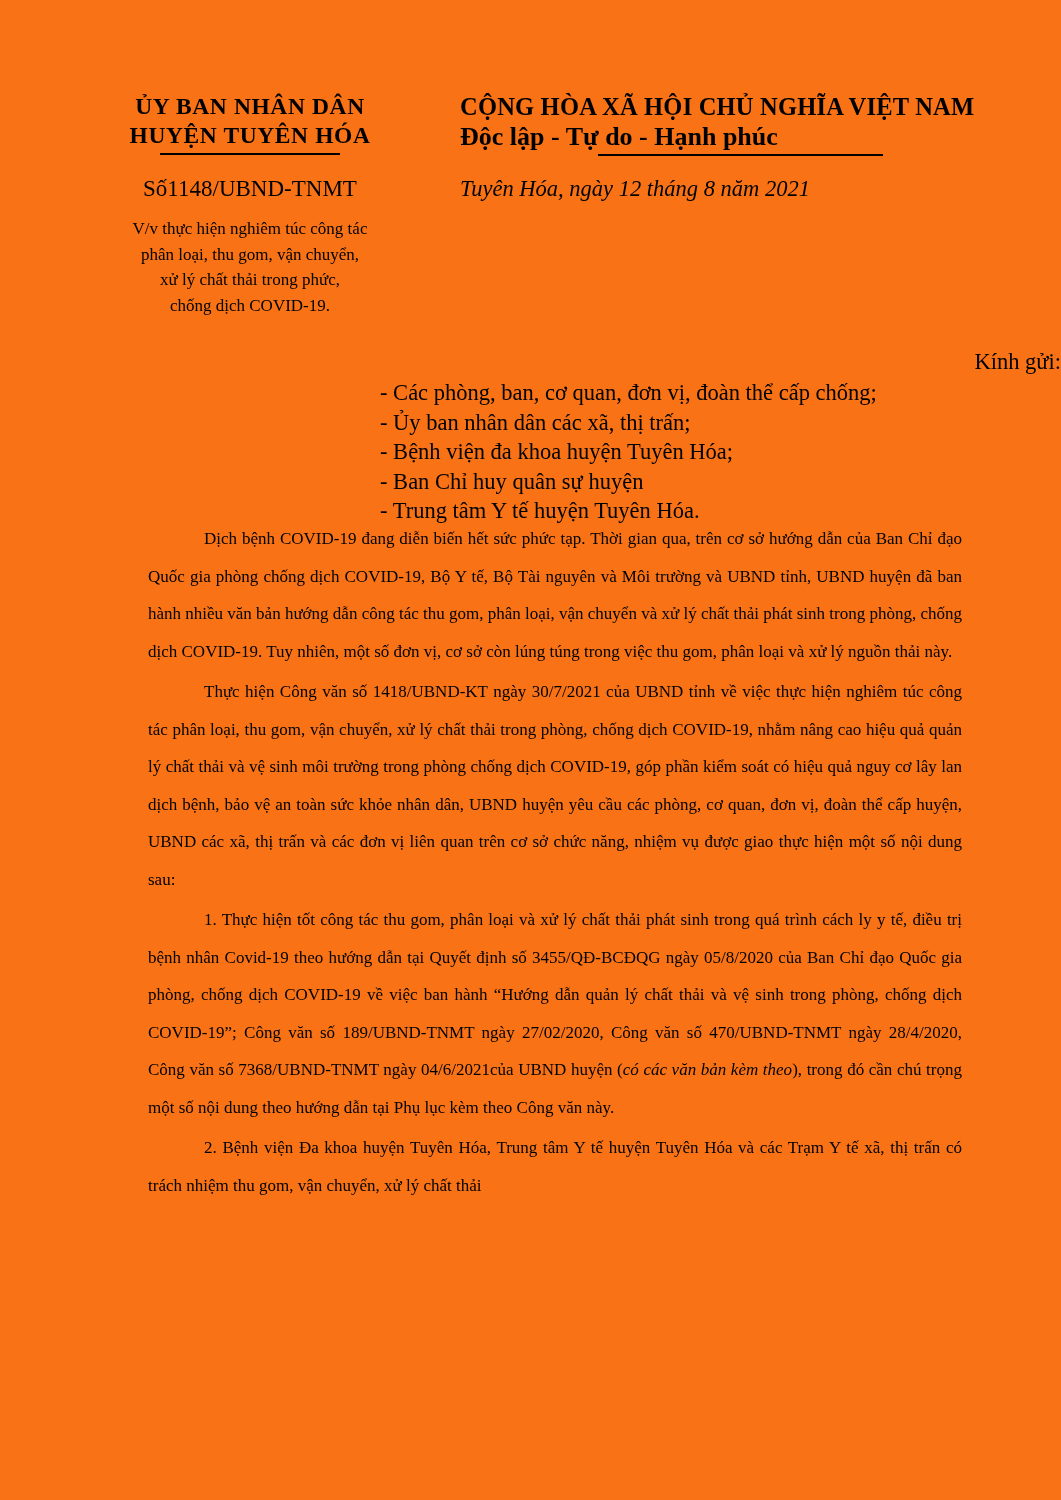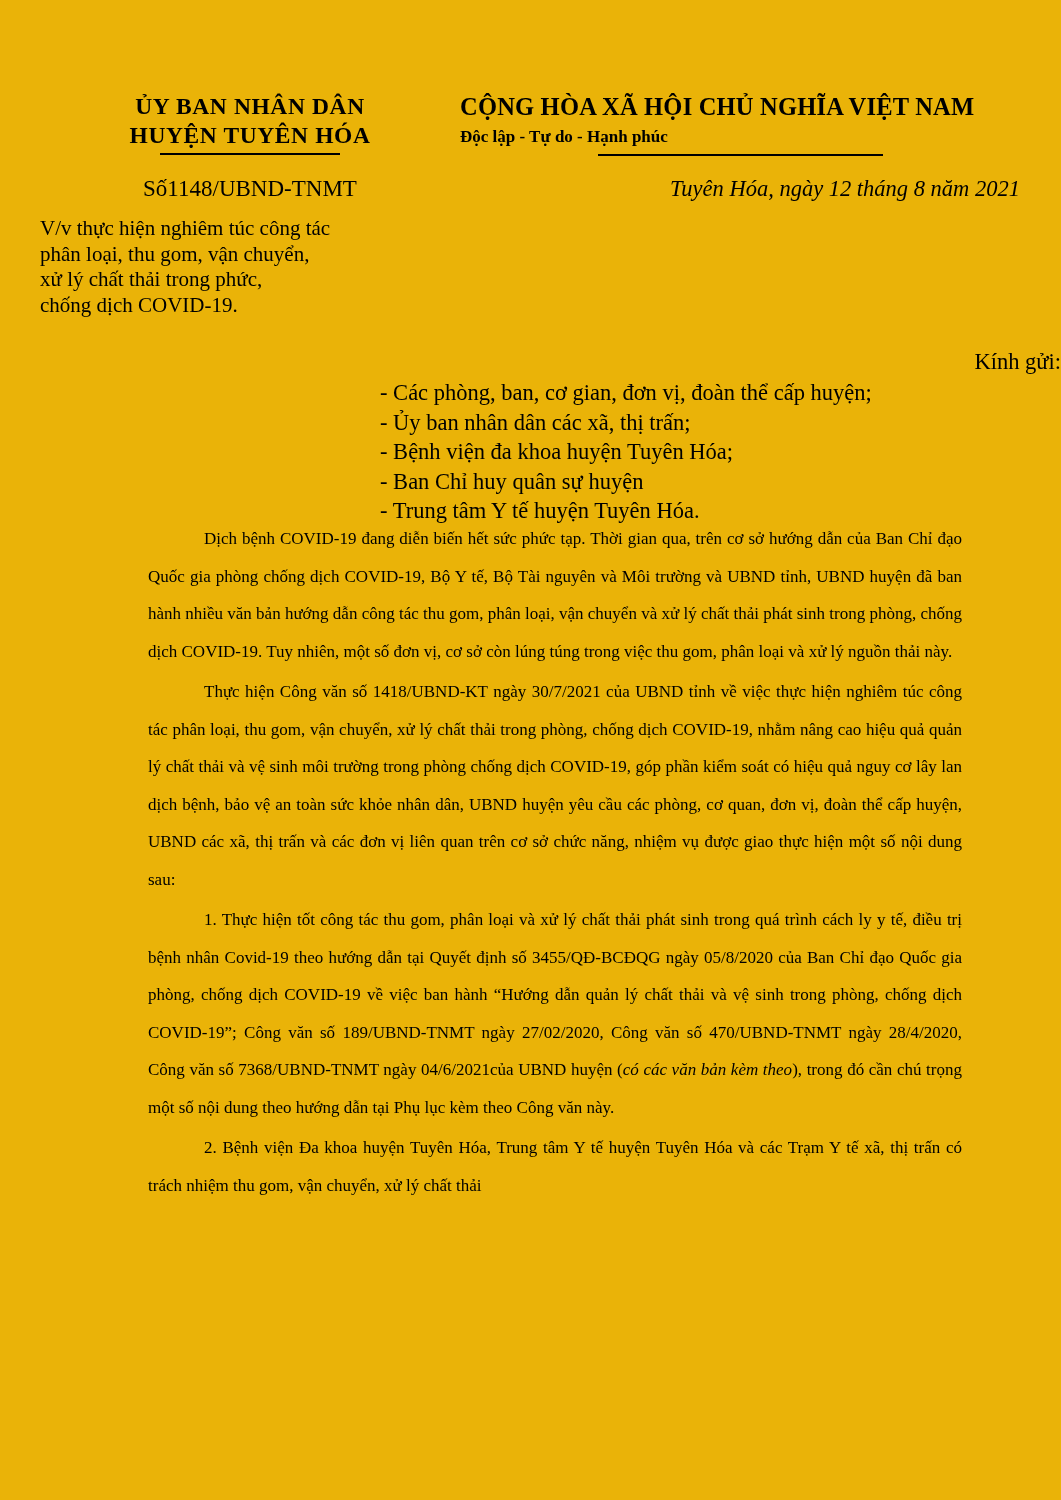--- a/index.html
+++ b/index.html
@@ -15,21 +15,21 @@
     font-family: "Liberation Serif", "DejaVu Serif", serif;
     color: #000000;
     overflow: hidden;
   }
 
   .page {
     position: absolute;
     left: 0; top: 0;
     width: 1061px;
     height: 1500px;
-    background: #eab308;
+    background: #f97316;
   }
 
   
   .header {
     position: absolute;
     left: 0;
     top: 92px;
     width: 1061px;
     display: flex;
     flex-direction: row;
@@ -53,21 +53,21 @@
   }
   .nation-line1 {
     font-weight: bold;
     font-size: 24.5px;
     letter-spacing: 0.2px;
     line-height: 30px;
     white-space: nowrap;
   }
   .nation-line2 {
     font-weight: bold;
-    font-size: 17px;
+    font-size: 26px;
     line-height: 29px;
     white-space: nowrap;
   }
 
   .rule {
     height: 2px;
     background: #000;
     margin: 3px auto 0 auto;
   }
   .rule-left  { width: 180px; }
@@ -84,33 +84,34 @@
   }
   .docnum {
     width: 420px;
     margin-left: 40px;
     text-align: center;
     font-size: 23px;
     white-space: nowrap;
   }
   .docdate {
     width: 560px;
-    text-align: right;
+    text-align: left;
     font-style: italic;
     font-size: 22.5px;
     white-space: nowrap;
   }
 
   
   .subject {
     position: absolute;
     left: 40px;
     top: 216px;
     width: 420px;
-    font-size: 21px;
+    text-align: center;
+    font-size: 17px;
     line-height: 25.5px;
   }
 
   
   .kinhgui-wrap {
     position: absolute;
     left: 0;
     top: 346px;
     width: 1061px;
   }
@@ -171,21 +172,21 @@
   <div class="subject">
     <div>V/v thực hiện nghiêm túc công tác</div>
     <div>phân loại, thu gom, vận chuyển,</div>
     <div>xử lý chất thải trong phức,</div>
     <div>chống dịch COVID-19.</div>
   </div>
 
   <div class="kinhgui-wrap">
     <div class="kinhgui-label">Kính gửi:</div>
     <div class="recipients">
-      <div class="recipient-item">- Các phòng, ban, cơ gian, đơn vị, đoàn thể cấp huyện;</div>
+      <div class="recipient-item">- Các phòng, ban, cơ quan, đơn vị, đoàn thể cấp chống;</div>
       <div class="recipient-item">- Ủy ban nhân dân các xã, thị trấn;</div>
       <div class="recipient-item">- Bệnh viện đa khoa huyện Tuyên Hóa;</div>
       <div class="recipient-item">- Ban Chỉ huy quân sự huyện</div>
       <div class="recipient-item">- Trung tâm Y tế huyện Tuyên Hóa.</div>
     </div>
   </div>
 
   <div class="body-text">
     <p class="para">Dịch bệnh COVID-19 đang diễn biến hết sức phức tạp. Thời gian qua, trên cơ sở hướng dẫn của Ban Chỉ đạo Quốc gia phòng chống dịch COVID-19, Bộ Y tế, Bộ Tài nguyên và Môi trường và UBND tỉnh, UBND huyện đã ban hành nhiều văn bản hướng dẫn công tác thu gom, phân loại, vận chuyển và xử lý chất thải phát sinh trong phòng, chống dịch COVID-19. Tuy nhiên, một số đơn vị, cơ sở còn lúng túng trong việc thu gom, phân loại và xử lý nguồn thải này.</p>
     <p class="para">Thực hiện Công văn số 1418/UBND-KT ngày 30/7/2021 của UBND tỉnh về việc thực hiện nghiêm túc công tác phân loại, thu gom, vận chuyển, xử lý chất thải trong phòng, chống dịch COVID-19, nhằm nâng cao hiệu quả quản lý chất thải và vệ sinh môi trường trong phòng chống dịch COVID-19, góp phần kiểm soát có hiệu quả nguy cơ lây lan dịch bệnh, bảo vệ an toàn sức khỏe nhân dân, UBND huyện yêu cầu các phòng, cơ quan, đơn vị, đoàn thể cấp huyện, UBND các xã, thị trấn và các đơn vị liên quan trên cơ sở chức năng, nhiệm vụ được giao thực hiện một số nội dung sau:</p>

